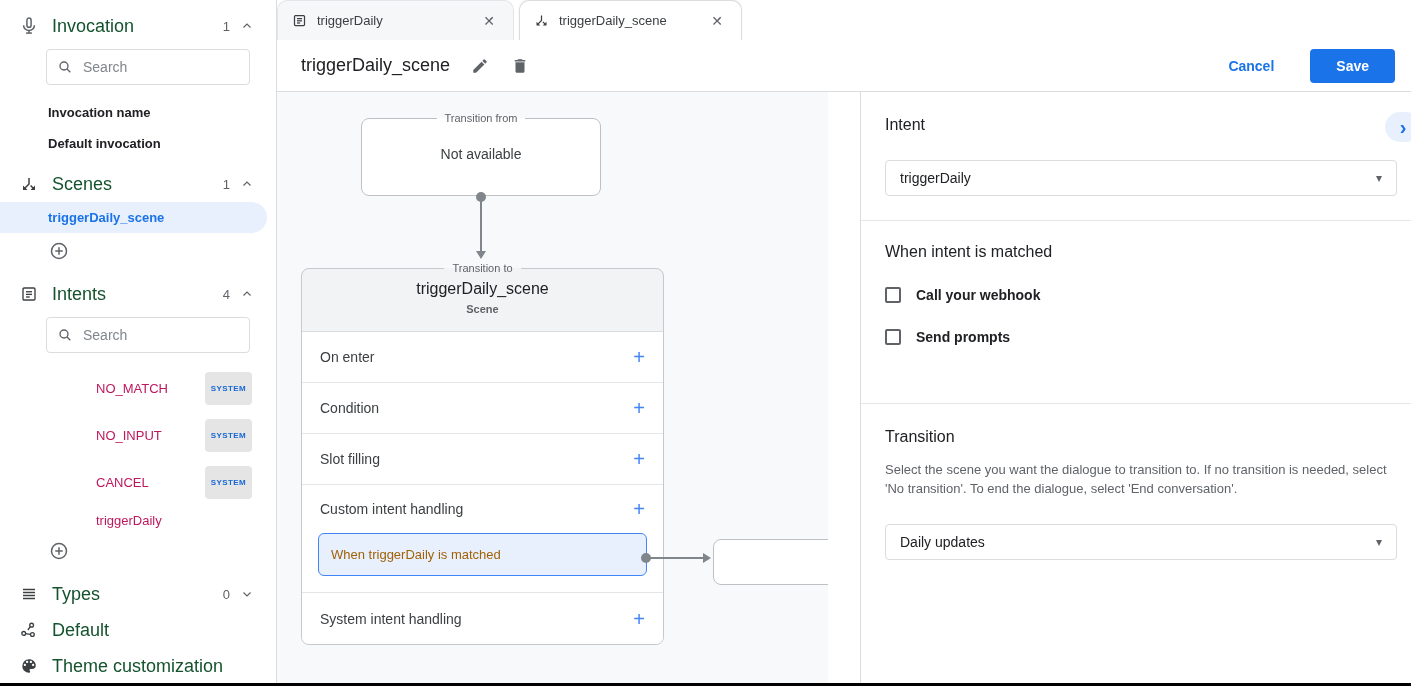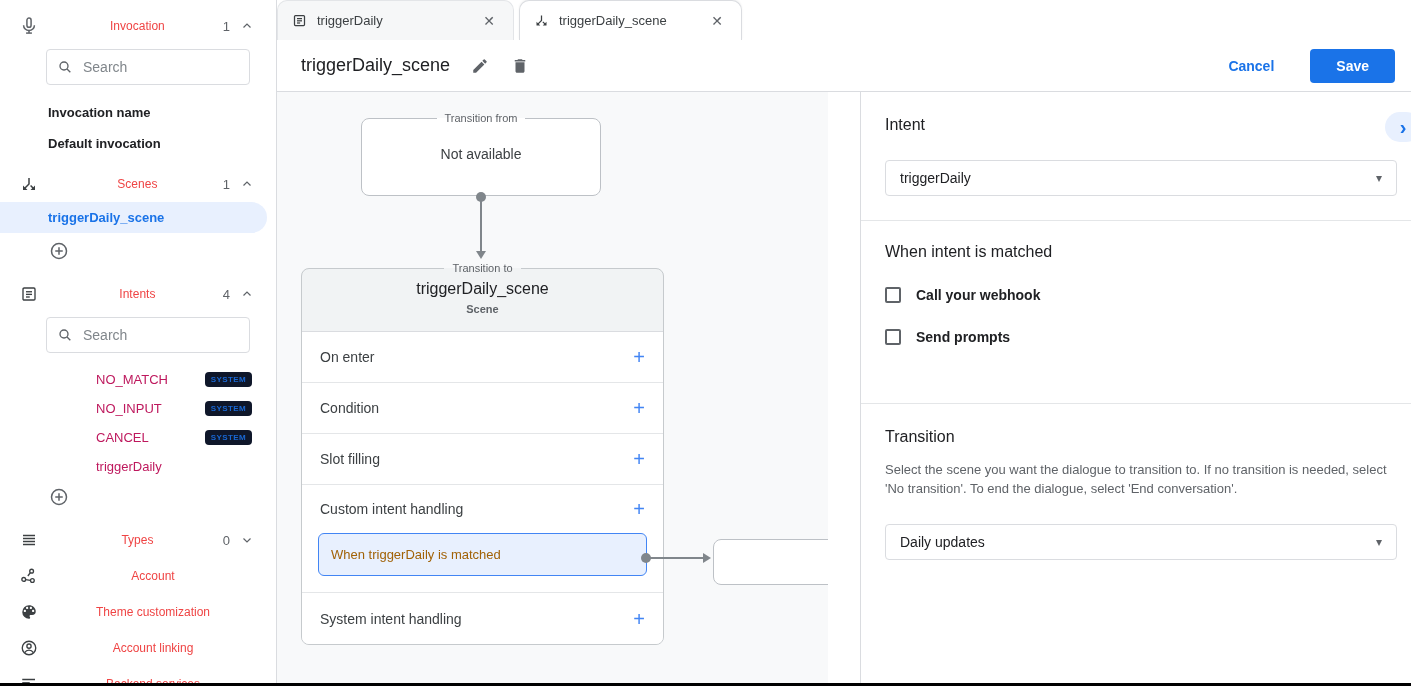--- a/index.html
+++ b/index.html
@@ -20,21 +20,21 @@
     background: #fff;
     overflow: hidden;
   }
   .nav-row {
     display: flex; align-items: center;
     height: 26px; padding: 0 22px 0 18px;
     margin: 5px 0 5px 0;
     cursor: pointer;
   }
   .nav-row .nav-icon { width: 22px; height: 22px; margin-right: 12px; flex: none; display:flex; align-items:center; justify-content:center; }
-  .nav-label { font-size: 12px; color: #ef4444; flex: 1; text-align: center; }
+  .nav-label { font-size: 18px; color: #14532d; flex: 1; }
   .nav-count { font-size: 13px; color: #5f6368; margin-right: 10px; }
   .chev { width: 14px; height: 14px; display:flex; align-items:center; justify-content:center; }
   .search-box {
     margin: 10px 26px 12px 46px;
     height: 36px;
     border: 1px solid #dadce0; border-radius: 4px;
     display: flex; align-items: center;
     padding: 0 10px; background: #fff;
   }
   .search-box input {
@@ -48,23 +48,23 @@
     font-size: 13px; font-weight: bold; color: #202124;
     cursor: pointer;
   }
   .intent-item {
     display: flex; align-items: center; justify-content: space-between;
     padding: 7px 24px 7px 48px;
     cursor: pointer;
   }
   .intent-item .name { font-size: 13px; font-weight: normal; color: #be185d; padding-left: 48px; }
   .badge {
-    background: #0f172a; color: #1967d2;
+    background: #e5e5e5; color: #1967d2;
     font-size: 8px; font-weight: bold; letter-spacing: .4px;
-    padding: 3px 6px; border-radius: 4px;
+    padding: 12px 6px; border-radius: 4px;
   }
   .selected-pill {
     margin: 2px 9px 2px 0;
     background: #e8f0fe;
     border-radius: 0 16px 16px 0;
     padding: 8px 24px 8px 48px;
     font-size: 13px; font-weight: bold; color: #1a73e8;
     cursor: pointer;
   }
   .add-row { padding: 6px 0 6px 49px; }
@@ -345,21 +345,21 @@
     <div class="link-row">
       <span class="nav-icon">
         <svg width="18" height="18" viewBox="0 0 24 24" fill="none" stroke="#3c4043" stroke-width="1.8">
           <circle cx="15.5" cy="5.5" r="2.5"></circle>
             <circle cx="5" cy="16.5" r="2.5"></circle>
             <circle cx="16.5" cy="18" r="2.5"></circle>
           <line x1="13.8" y1="7.5" x2="10.5" y2="12"></line>
             <line x1="7.5" y1="16.8" x2="14" y2="17.8"></line>
         </svg>
       </span>
-      <span class="nav-label">Account</span>
+      <span class="nav-label">Default</span>
     </div>
 
     <div class="link-row">
       <span class="nav-icon">
         <svg width="18" height="18" viewBox="0 0 24 24" fill="#3c4043">
           <path d="M12 3a9 9 0 0 0 0 18c.83 0 1.5-.67 1.5-1.5 0-.39-.15-.74-.39-1.01-.23-.27-.38-.62-.38-.99 0-.83.67-1.5 1.5-1.5H16a5 5 0 0 0 5-5c0-4.42-4.03-8-9-8zm-5.5 9c-.83 0-1.5-.67-1.5-1.5S5.67 9 6.5 9 8 9.67 8 10.5 7.33 12 6.5 12zm3-4C8.67 8 8 7.33 8 6.5S8.67 5 9.5 5s1.5.67 1.5 1.5S10.33 8 9.5 8zm5 0c-.83 0-1.5-.67-1.5-1.5S13.67 5 14.5 5s1.5.67 1.5 1.5S15.33 8 14.5 8zm3 4c-.83 0-1.5-.67-1.5-1.5S16.67 9 17.5 9s1.5.67 1.5 1.5-.67 1.5-1.5 1.5z"></path>
         </svg>
       </span>
       <span class="nav-label">Theme customization</span>
     </div>

